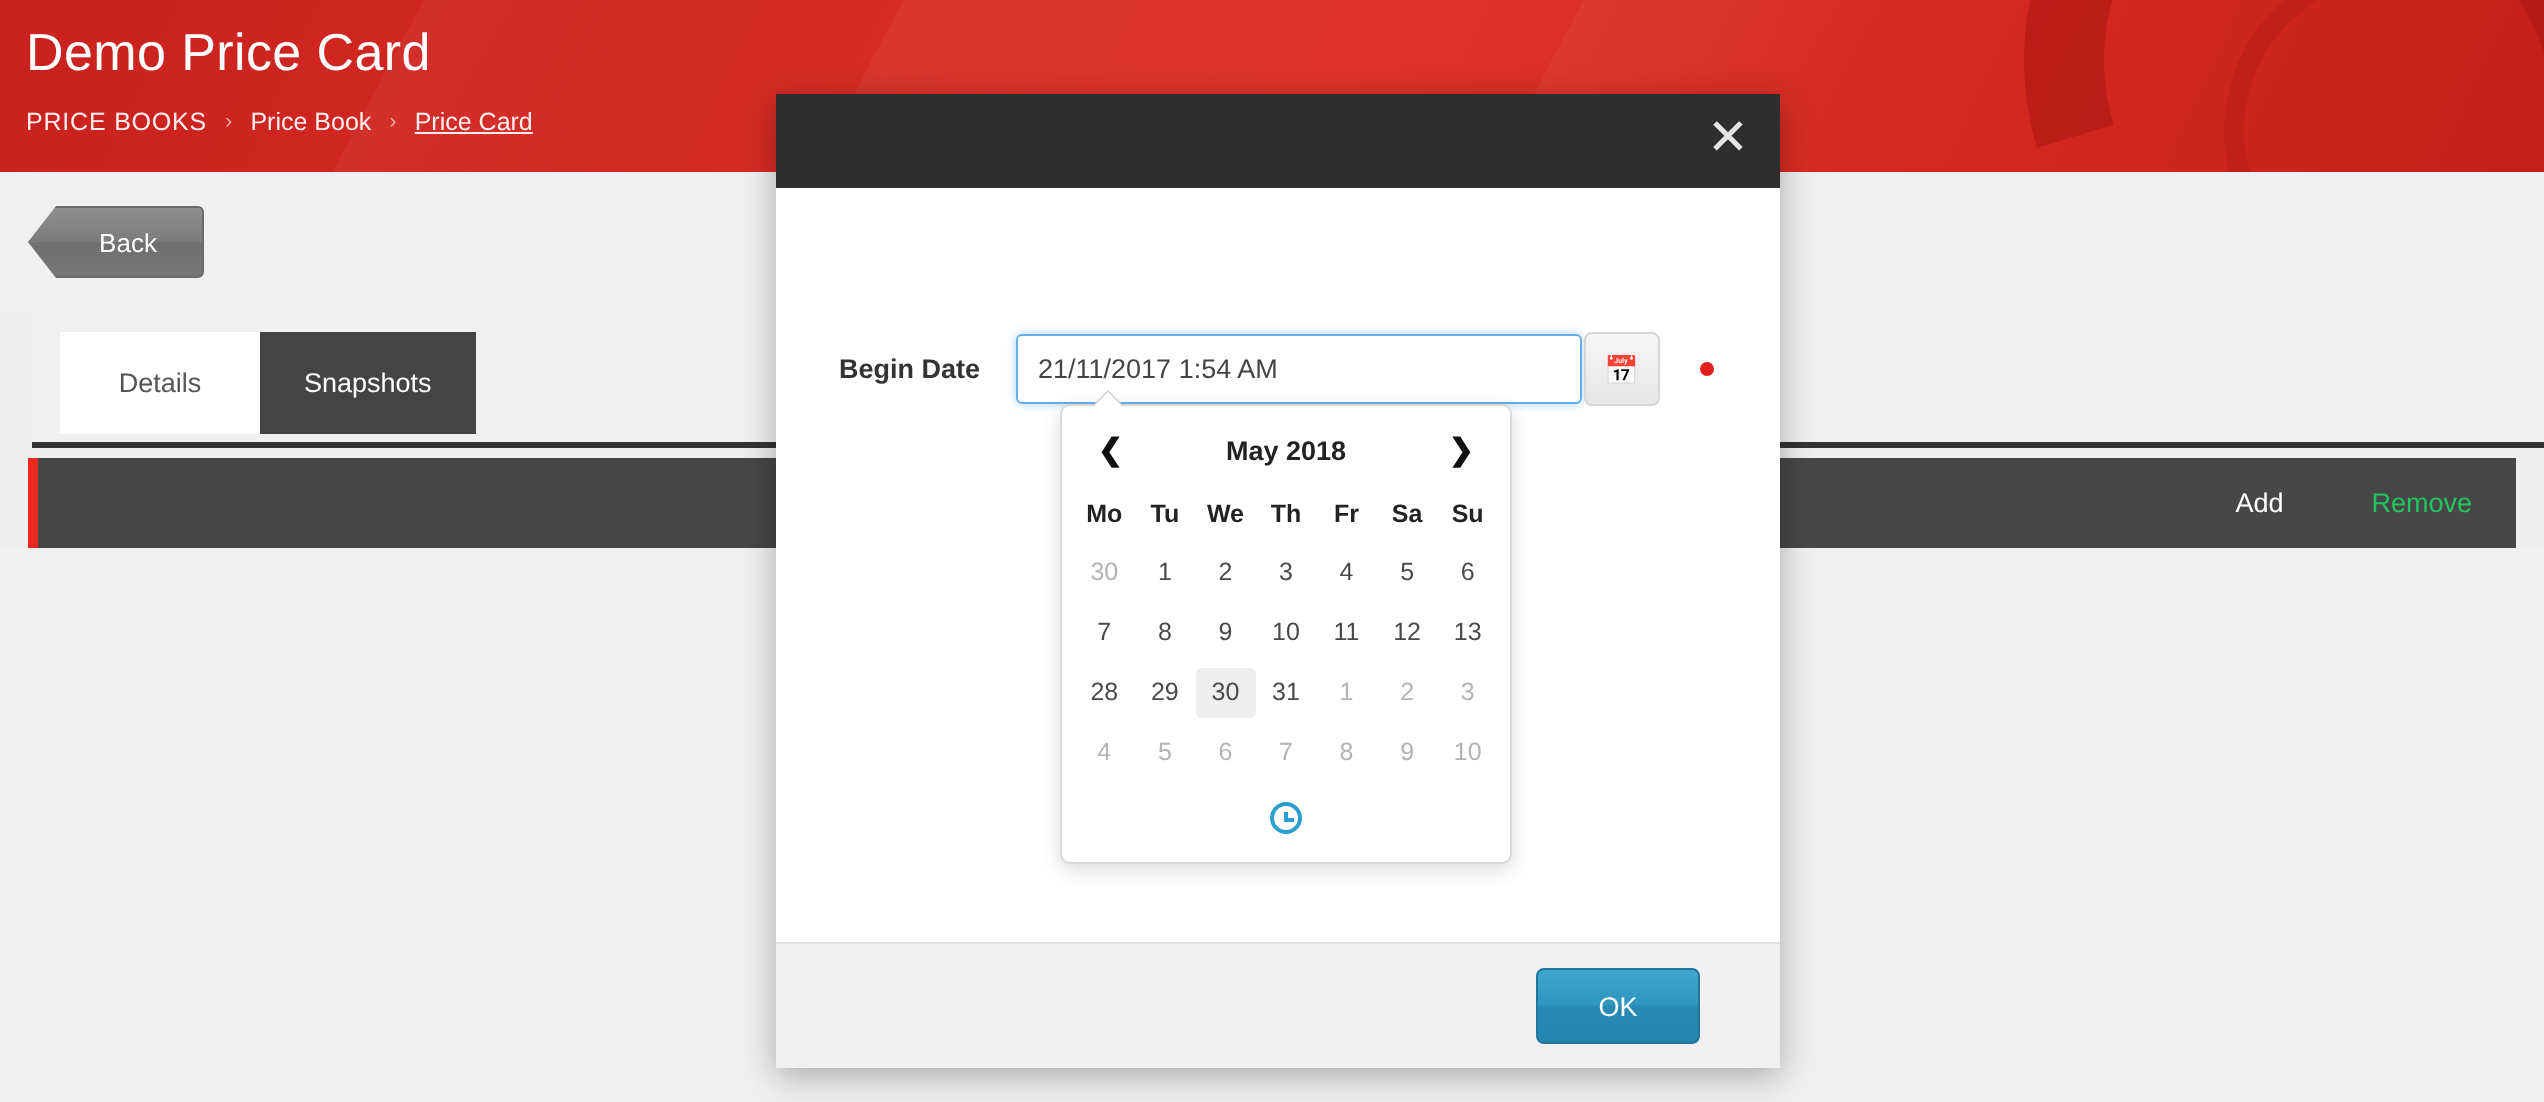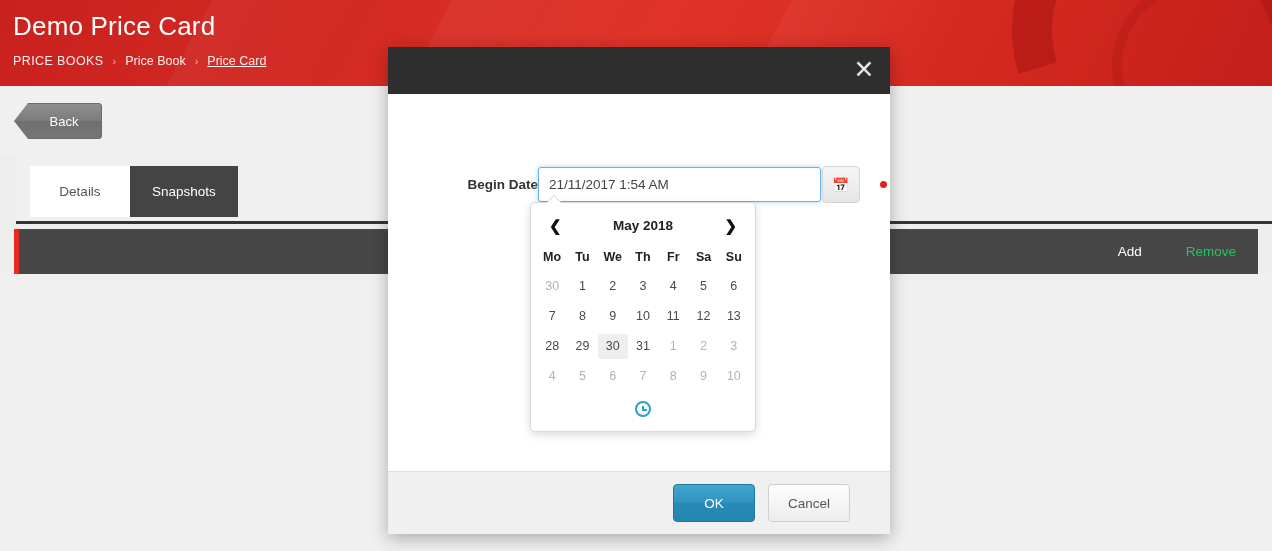--- a/index.html
+++ b/index.html
@@ -203,22 +203,23 @@
     position: relative;
   }
   .form-row {
     position: absolute;
     left: 0; top: 72px;
     width: 100%;
     display: flex;
     align-items: center;
   }
   .form-label {
-    width: 150px;
+    width: 120px;
     text-align: right;
+    padding-right: 18px;
     font-size: 13.5px;
     font-weight: bold;
     color: #333333;
   }
   .date-input {
     width: 283px;
     height: 35px;
     border: 1px solid #66afe9;
     border-radius: 3px;
     padding: 0 10px;
@@ -576,16 +577,15 @@
 
       <div class="dp-foot">
         <div class="clock-icon"></div>
       </div>
     </div>
 
   </div>
 
   <div class="modal-footer">
     <div class="btn btn-primary">OK</div>
-    <div class="btn btn-default">Cancel</div>
   </div>
 
 </div>
 
 </body></html>

